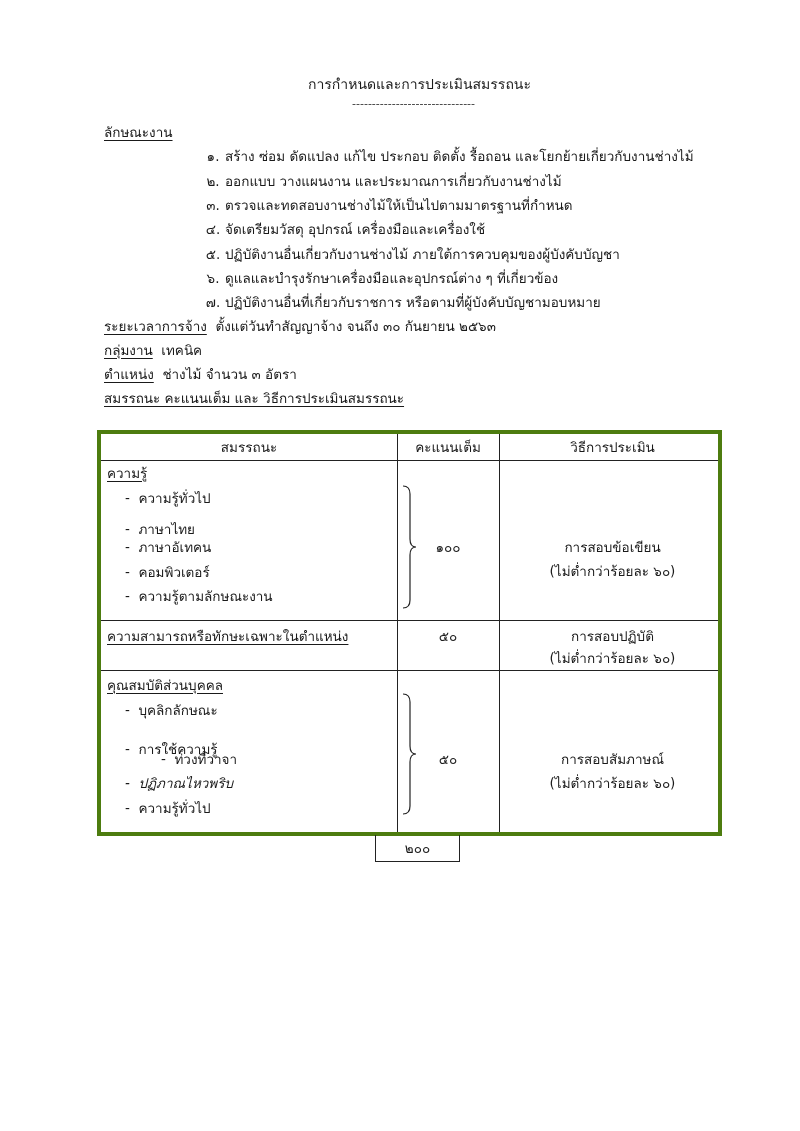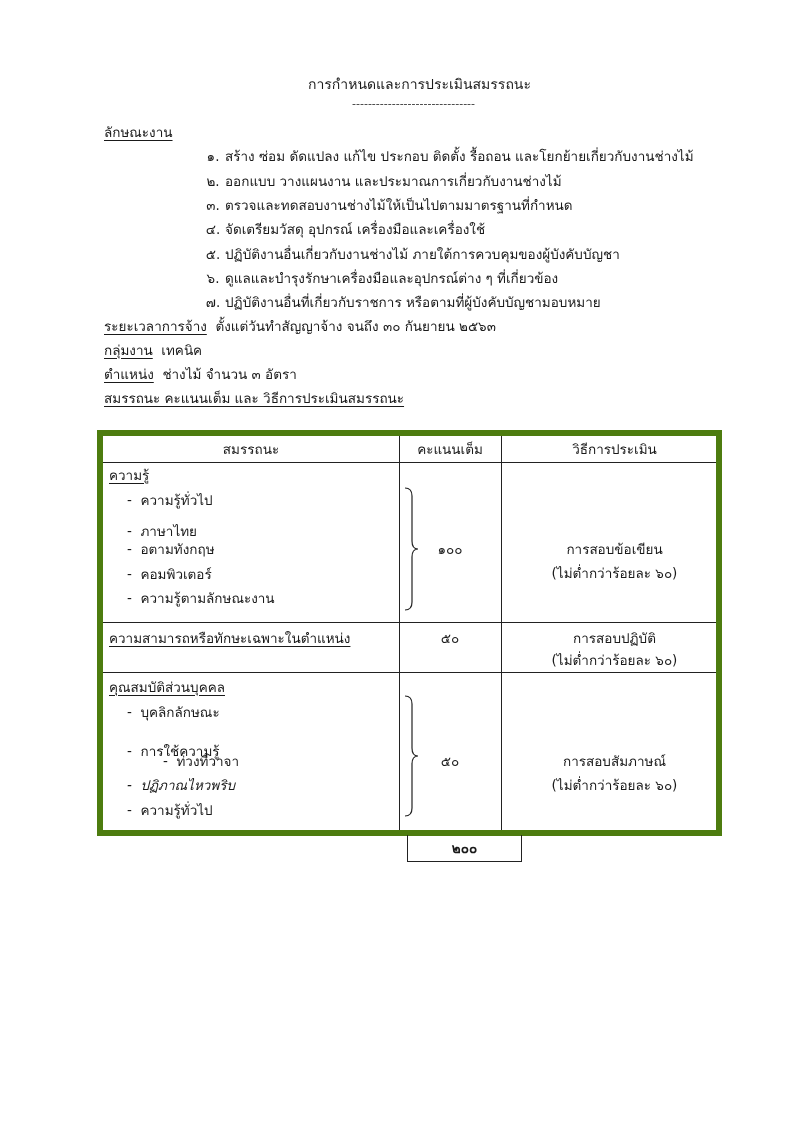--- a/index.html
+++ b/index.html
@@ -8,26 +8,26 @@
       font-family: "DejaVu Sans", sans-serif; color: #1a1a1a;
     }
     .abs { position: absolute; white-space: nowrap; text-align: center; }
     .title { font-size: 14px; }
     .rule-dash { font-size: 11px; letter-spacing: 0px; color: #333; }
     .txt { font-size: 13.5px; line-height: 18px; }
     .u { text-decoration: underline; text-underline-offset: 3px; }
     .num { display: inline-block; width: 24px; }
 
     
-    .tbl { position: absolute; left: 97px; top: 430px; width: 625px; height: 406px; border: 6px solid #4d7c0f; box-sizing: border-box; }
+    .tbl { position: absolute; left: 97px; top: 430px; width: 625px; height: 406px; border: 4px solid #4d7c0f; box-sizing: border-box; }
     .vline { position: absolute; top: 0; bottom: 0; width: 0; border-left: 1px solid #222; }
     .hline { position: absolute; left: 0; right: 0; height: 0; border-top: 1px solid #222; }
     .cell-text { position: absolute; font-size: 13.5px; line-height: 18px; white-space: nowrap; }
     .center { text-align: center; }
-    .total-box { position: absolute; left: 407px; top: 835px; width: 115px; height: 27px; border: 1px solid #222; border-top: none; box-sizing: border-box; font-size: 13.5px; text-align: center; line-height: 26px; font-weight: bold; }
+    .total-box { position: absolute; left: 375px; top: 835px; width: 85px; height: 27px; border: 1px solid #222; border-top: none; box-sizing: border-box; font-size: 13.5px; text-align: center; line-height: 26px; }
     .brace { position: absolute; }
   </style>
 </head>
 <body>
 
 <div class="abs title" style="left:308px; top:73px;">การกำหนดและการประเมินสมรรถนะ</div>
 <div class="abs rule-dash" style="left:352px; top:97px;">-------------------------------</div>
 
 <div class="abs txt u" style="left:104px; top:123px;">ลักษณะงาน</div>
 
@@ -57,21 +57,21 @@
   <div class="hline" style="top:186px;"></div>
   <div class="hline" style="top:236px;"></div>
 
   <div class="cell-text center" style="left:0; width:296px; top:4px;">สมรรถนะ</div>
   <div class="cell-text center" style="left:296px; width:102px; top:4px;">คะแนนเต็ม</div>
   <div class="cell-text center" style="left:398px; width:227px; top:4px;">วิธีการประเมิน</div>
 
   <div class="cell-text u" style="left:6px; top:30px;">ความรู้</div>
   <div class="cell-text" style="left:24px; top:55px;"><span>-</span>&nbsp;&nbsp;<span>ความรู้ทั่วไป</span></div>
   <div class="cell-text" style="left:24px; top:86px;"><span>-</span>&nbsp;&nbsp;<span>ภาษาไทย</span></div>
-  <div class="cell-text" style="left:24px; top:104px;"><span>-</span>&nbsp;&nbsp;<span>อตามทังกฤษ</span></div>
+  <div class="cell-text" style="left:24px; top:104px;"><span>-</span>&nbsp;&nbsp;<span>ภาษาอัเทคน</span></div>
   <div class="cell-text" style="left:24px; top:129px;"><span>-</span>&nbsp;&nbsp;<span>คอมพิวเตอร์</span></div>
   <div class="cell-text" style="left:24px; top:153px;"><span>-</span>&nbsp;&nbsp;<span>ความรู้ตามลักษณะงาน</span></div>
   <svg class="brace" style="left:300px; top:50px;" width="18" height="126" viewBox="0 0 18 126">
     <path d="M2 2 Q9 2 9 10 L9 55 Q9 63 15 63 Q9 63 9 71 L9 116 Q9 124 2 124" fill="none" stroke="#222" stroke-width="1.2"></path>
   </svg>
   <div class="cell-text center" style="left:296px; width:102px; top:104px;">๑๐๐</div>
   <div class="cell-text center" style="left:398px; width:227px; top:104px;">การสอบข้อเขียน</div>
   <div class="cell-text center" style="left:398px; width:227px; top:128px;">(ไม่ต่ำกว่าร้อยละ ๖๐)</div>
 
   <div class="cell-text u" style="left:6px; top:193px;">ความสามารถหรือทักษะเฉพาะในตำแหน่ง</div>

